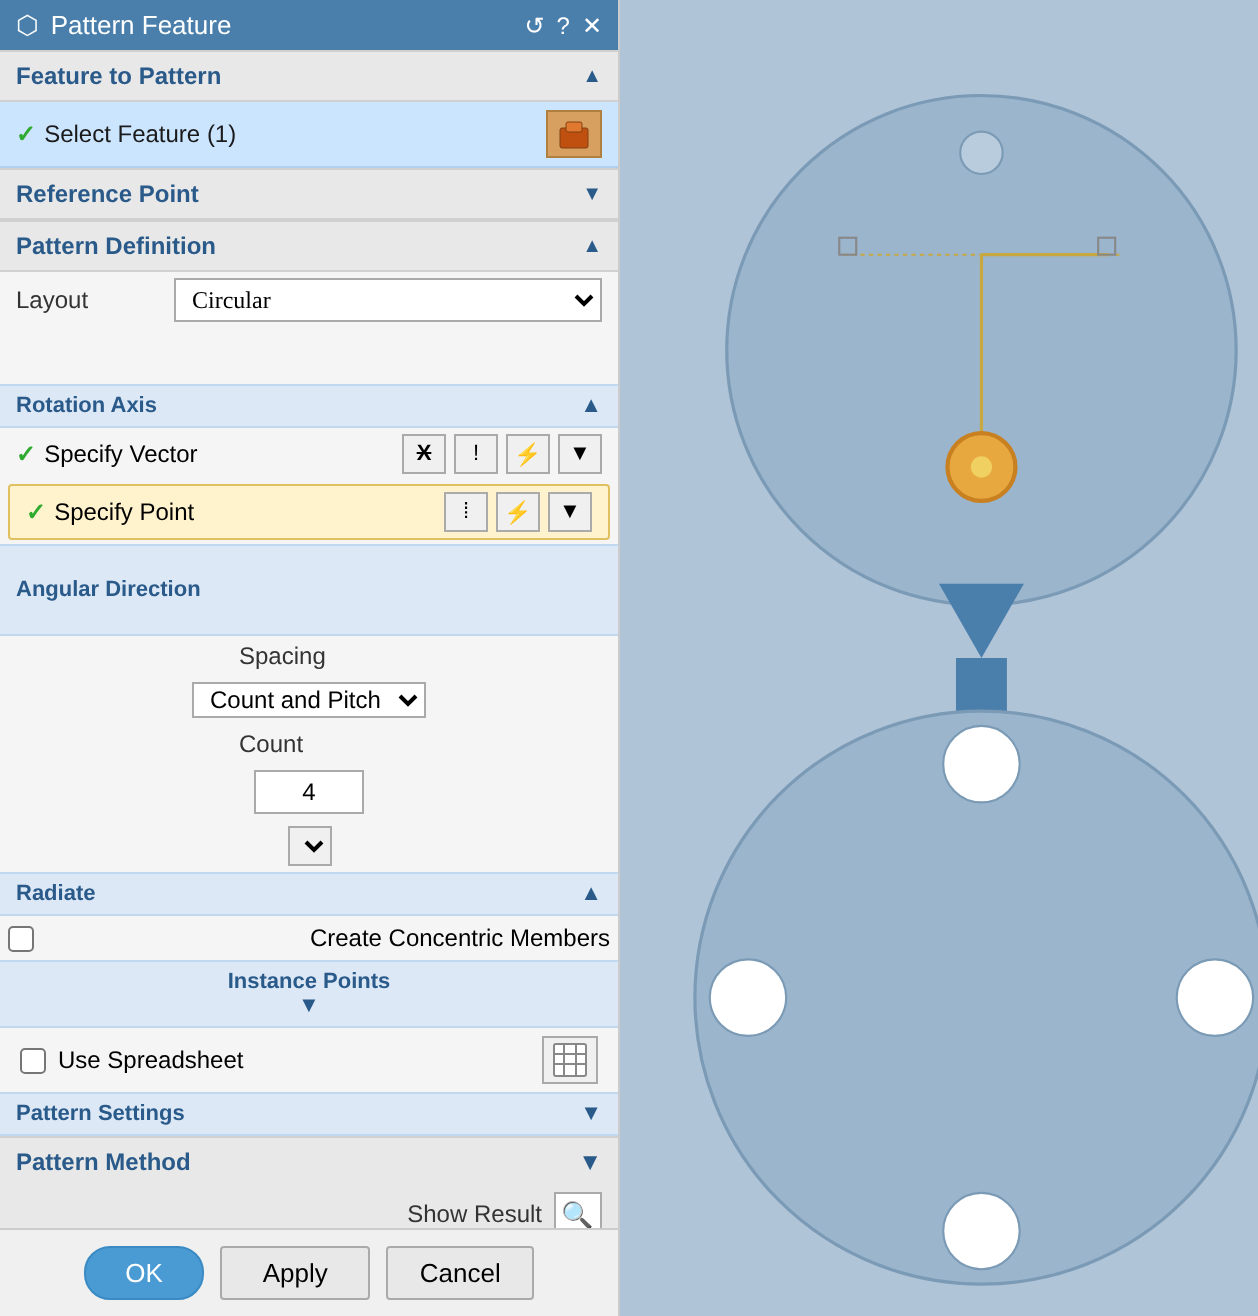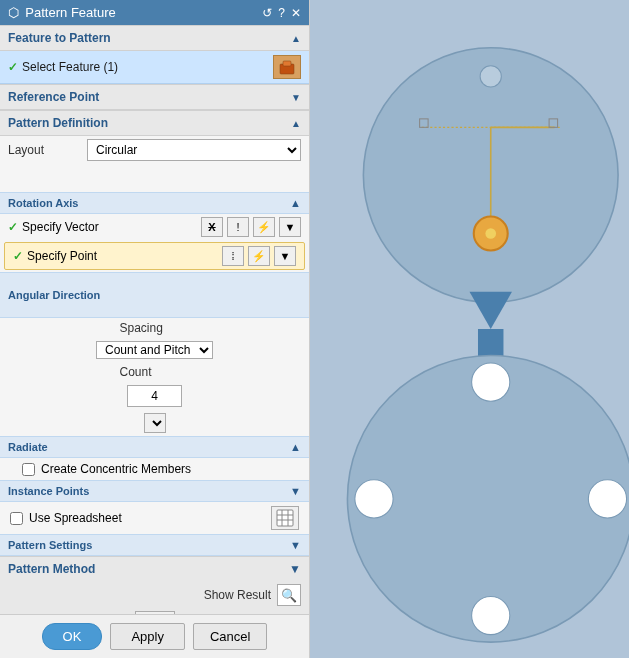--- a/index.html
+++ b/index.html
@@ -124,20 +124,21 @@
     }
 
     .select-box {
       flex: 1;
       height: 22px;
       border: 1px solid #aaa;
       background: white;
       font-size: 12px;
       padding: 0 4px;
       cursor: pointer;
+      font-family: Liberation Serif, serif;
     }
 
     
     .sub-section-header {
       background: #dce8f5;
       padding: 4px 8px;
       font-size: 11px;
       color: #2a5a8a;
       font-weight: 600;
       display: flex;
@@ -233,40 +234,42 @@
       font-weight: 600;
       display: flex;
       justify-content: space-between;
       border-top: 1px solid #c0d8f0;
       border-bottom: 1px solid #c0d8f0;
     }
 
     .checkbox-row {
       display: flex;
       align-items: center;
-      padding: 4px 22px;
+      padding: 4px 4px;
       gap: 6px;
+      justify-content: space-between;
     }
     .checkbox-row input[type="checkbox"] {
       width: 13px;
       height: 13px;
     }
 
     
     .instance-header {
       display: flex;
       align-items: center;
       justify-content: space-between;
       background: #dce8f5;
       padding: 4px 8px;
       font-size: 11px;
       color: #2a5a8a;
       font-weight: 600;
       border-top: 1px solid #c0d8f0;
       border-bottom: 1px solid #c0d8f0;
+      flex-direction: column;
     }
 
     .spreadsheet-row {
       display: flex;
       align-items: center;
       justify-content: space-between;
       padding: 4px 10px;
     }
     .spreadsheet-btn {
       width: 28px;

